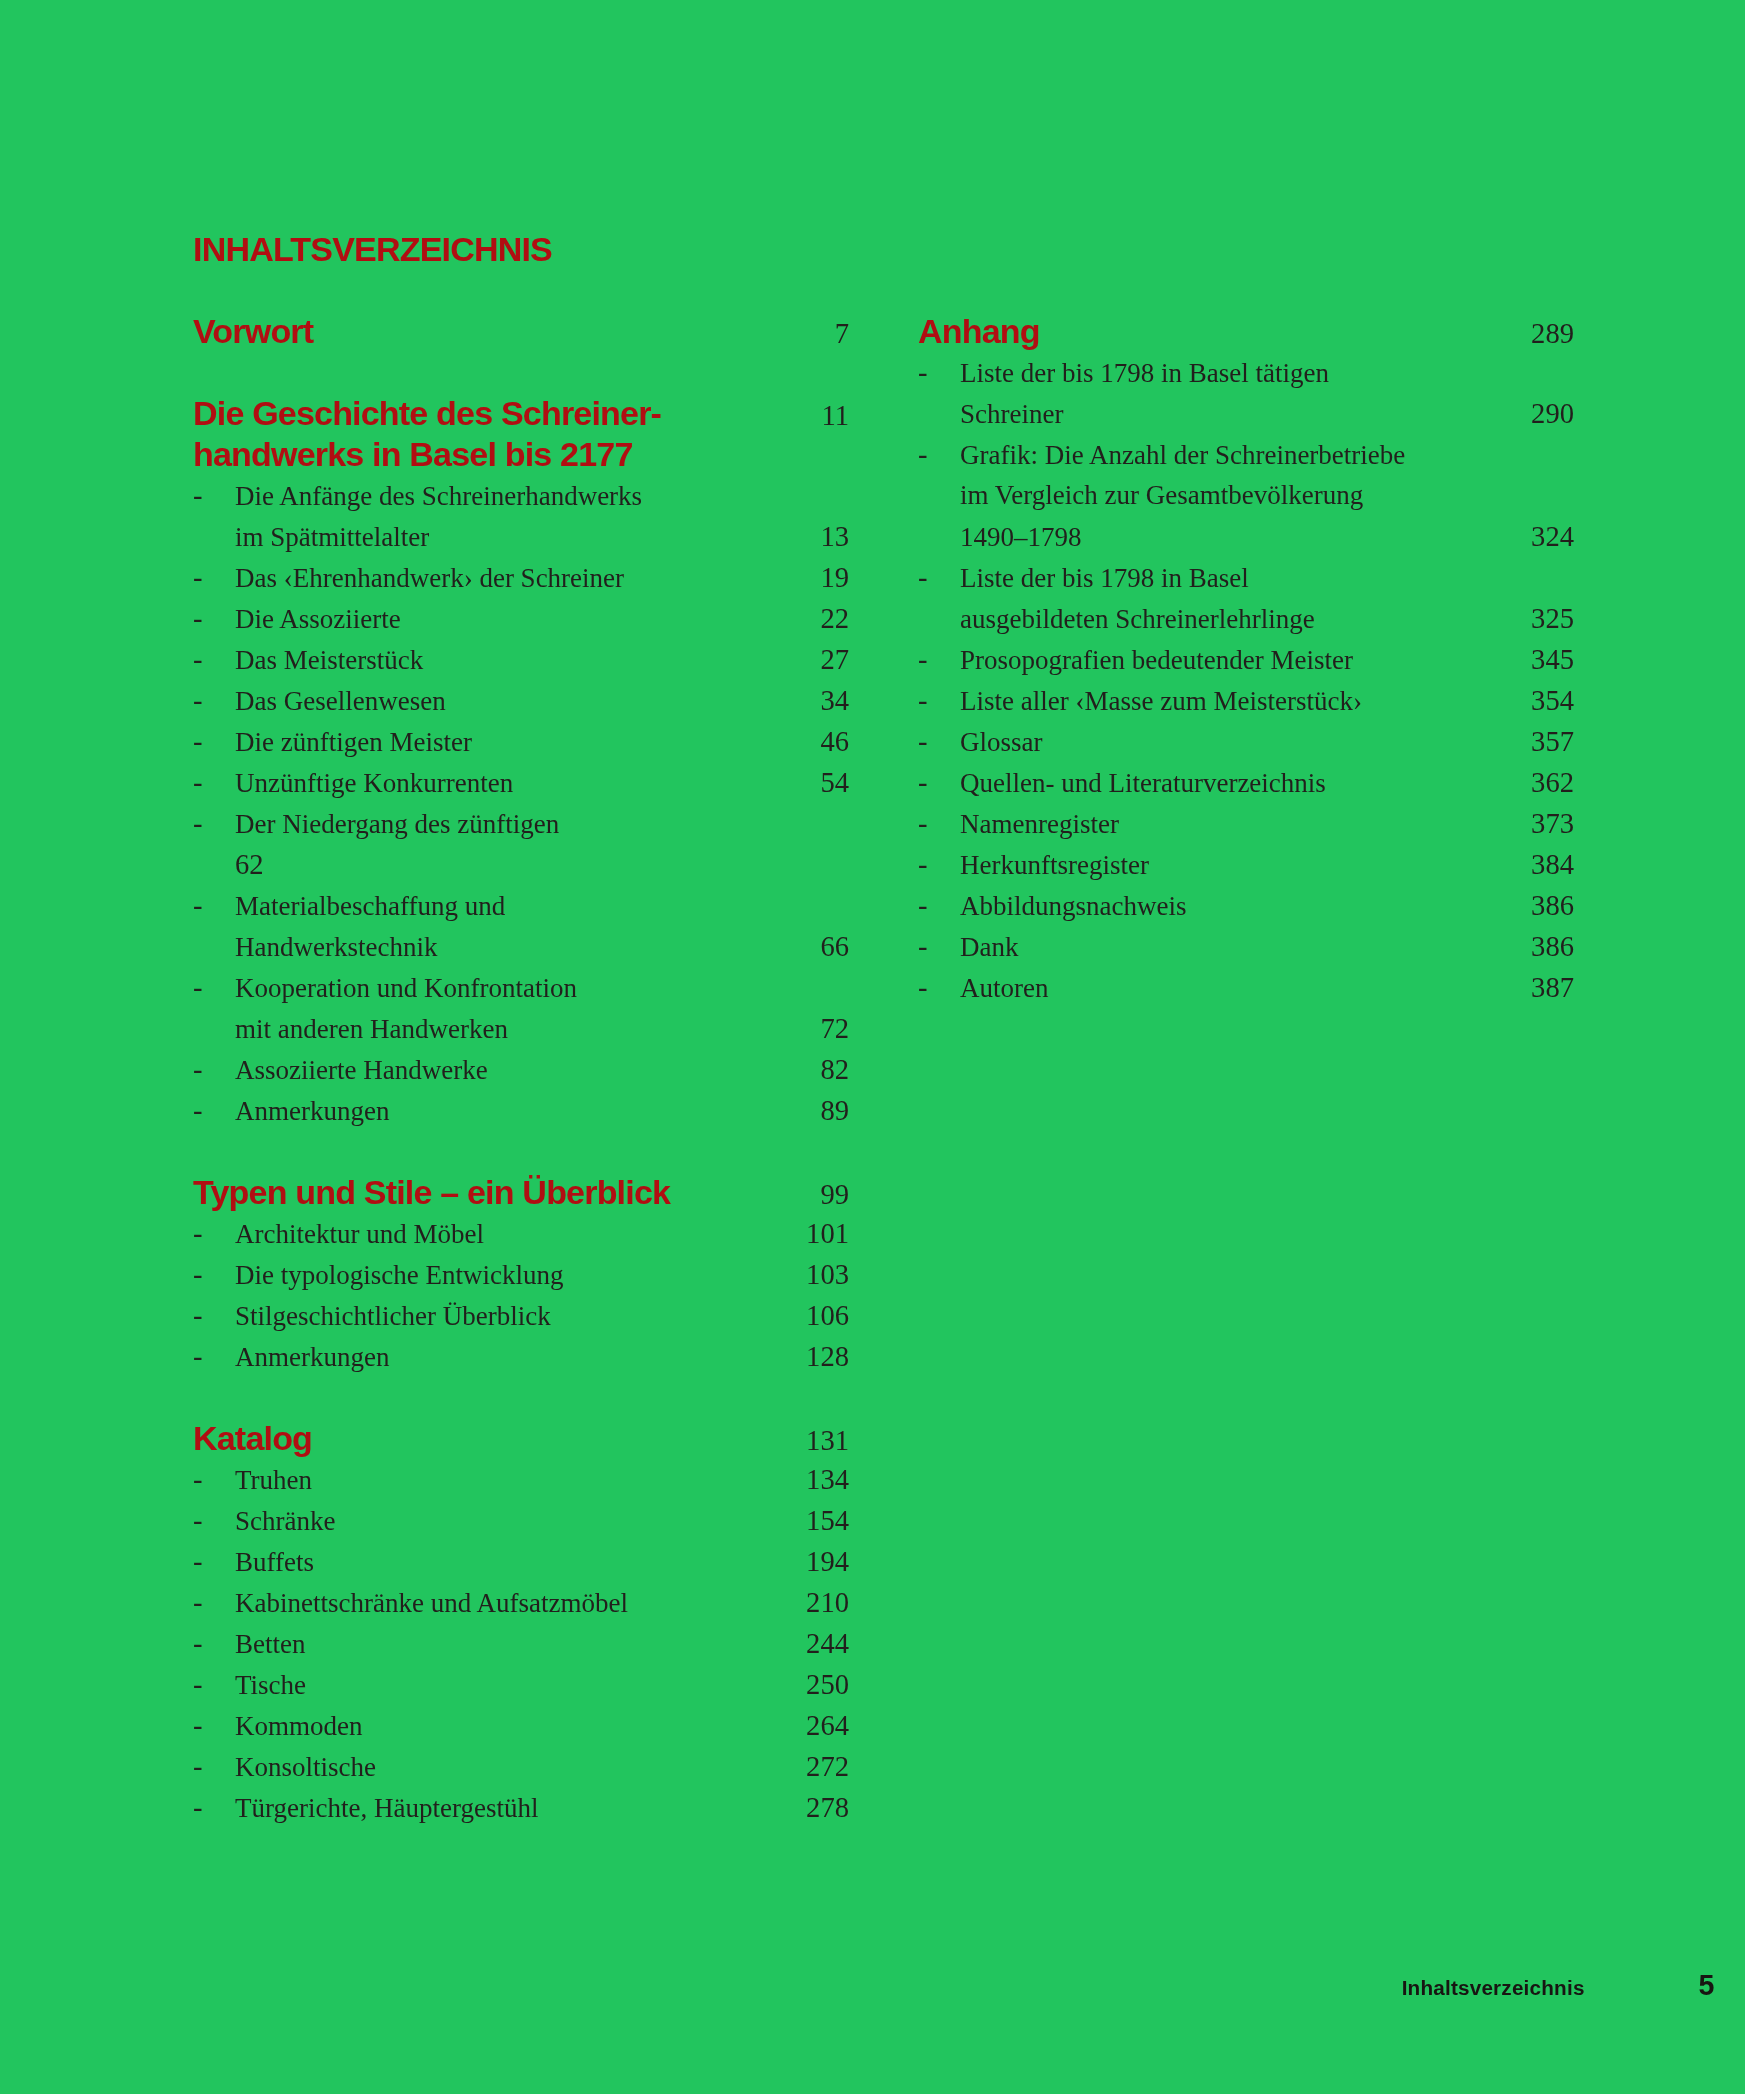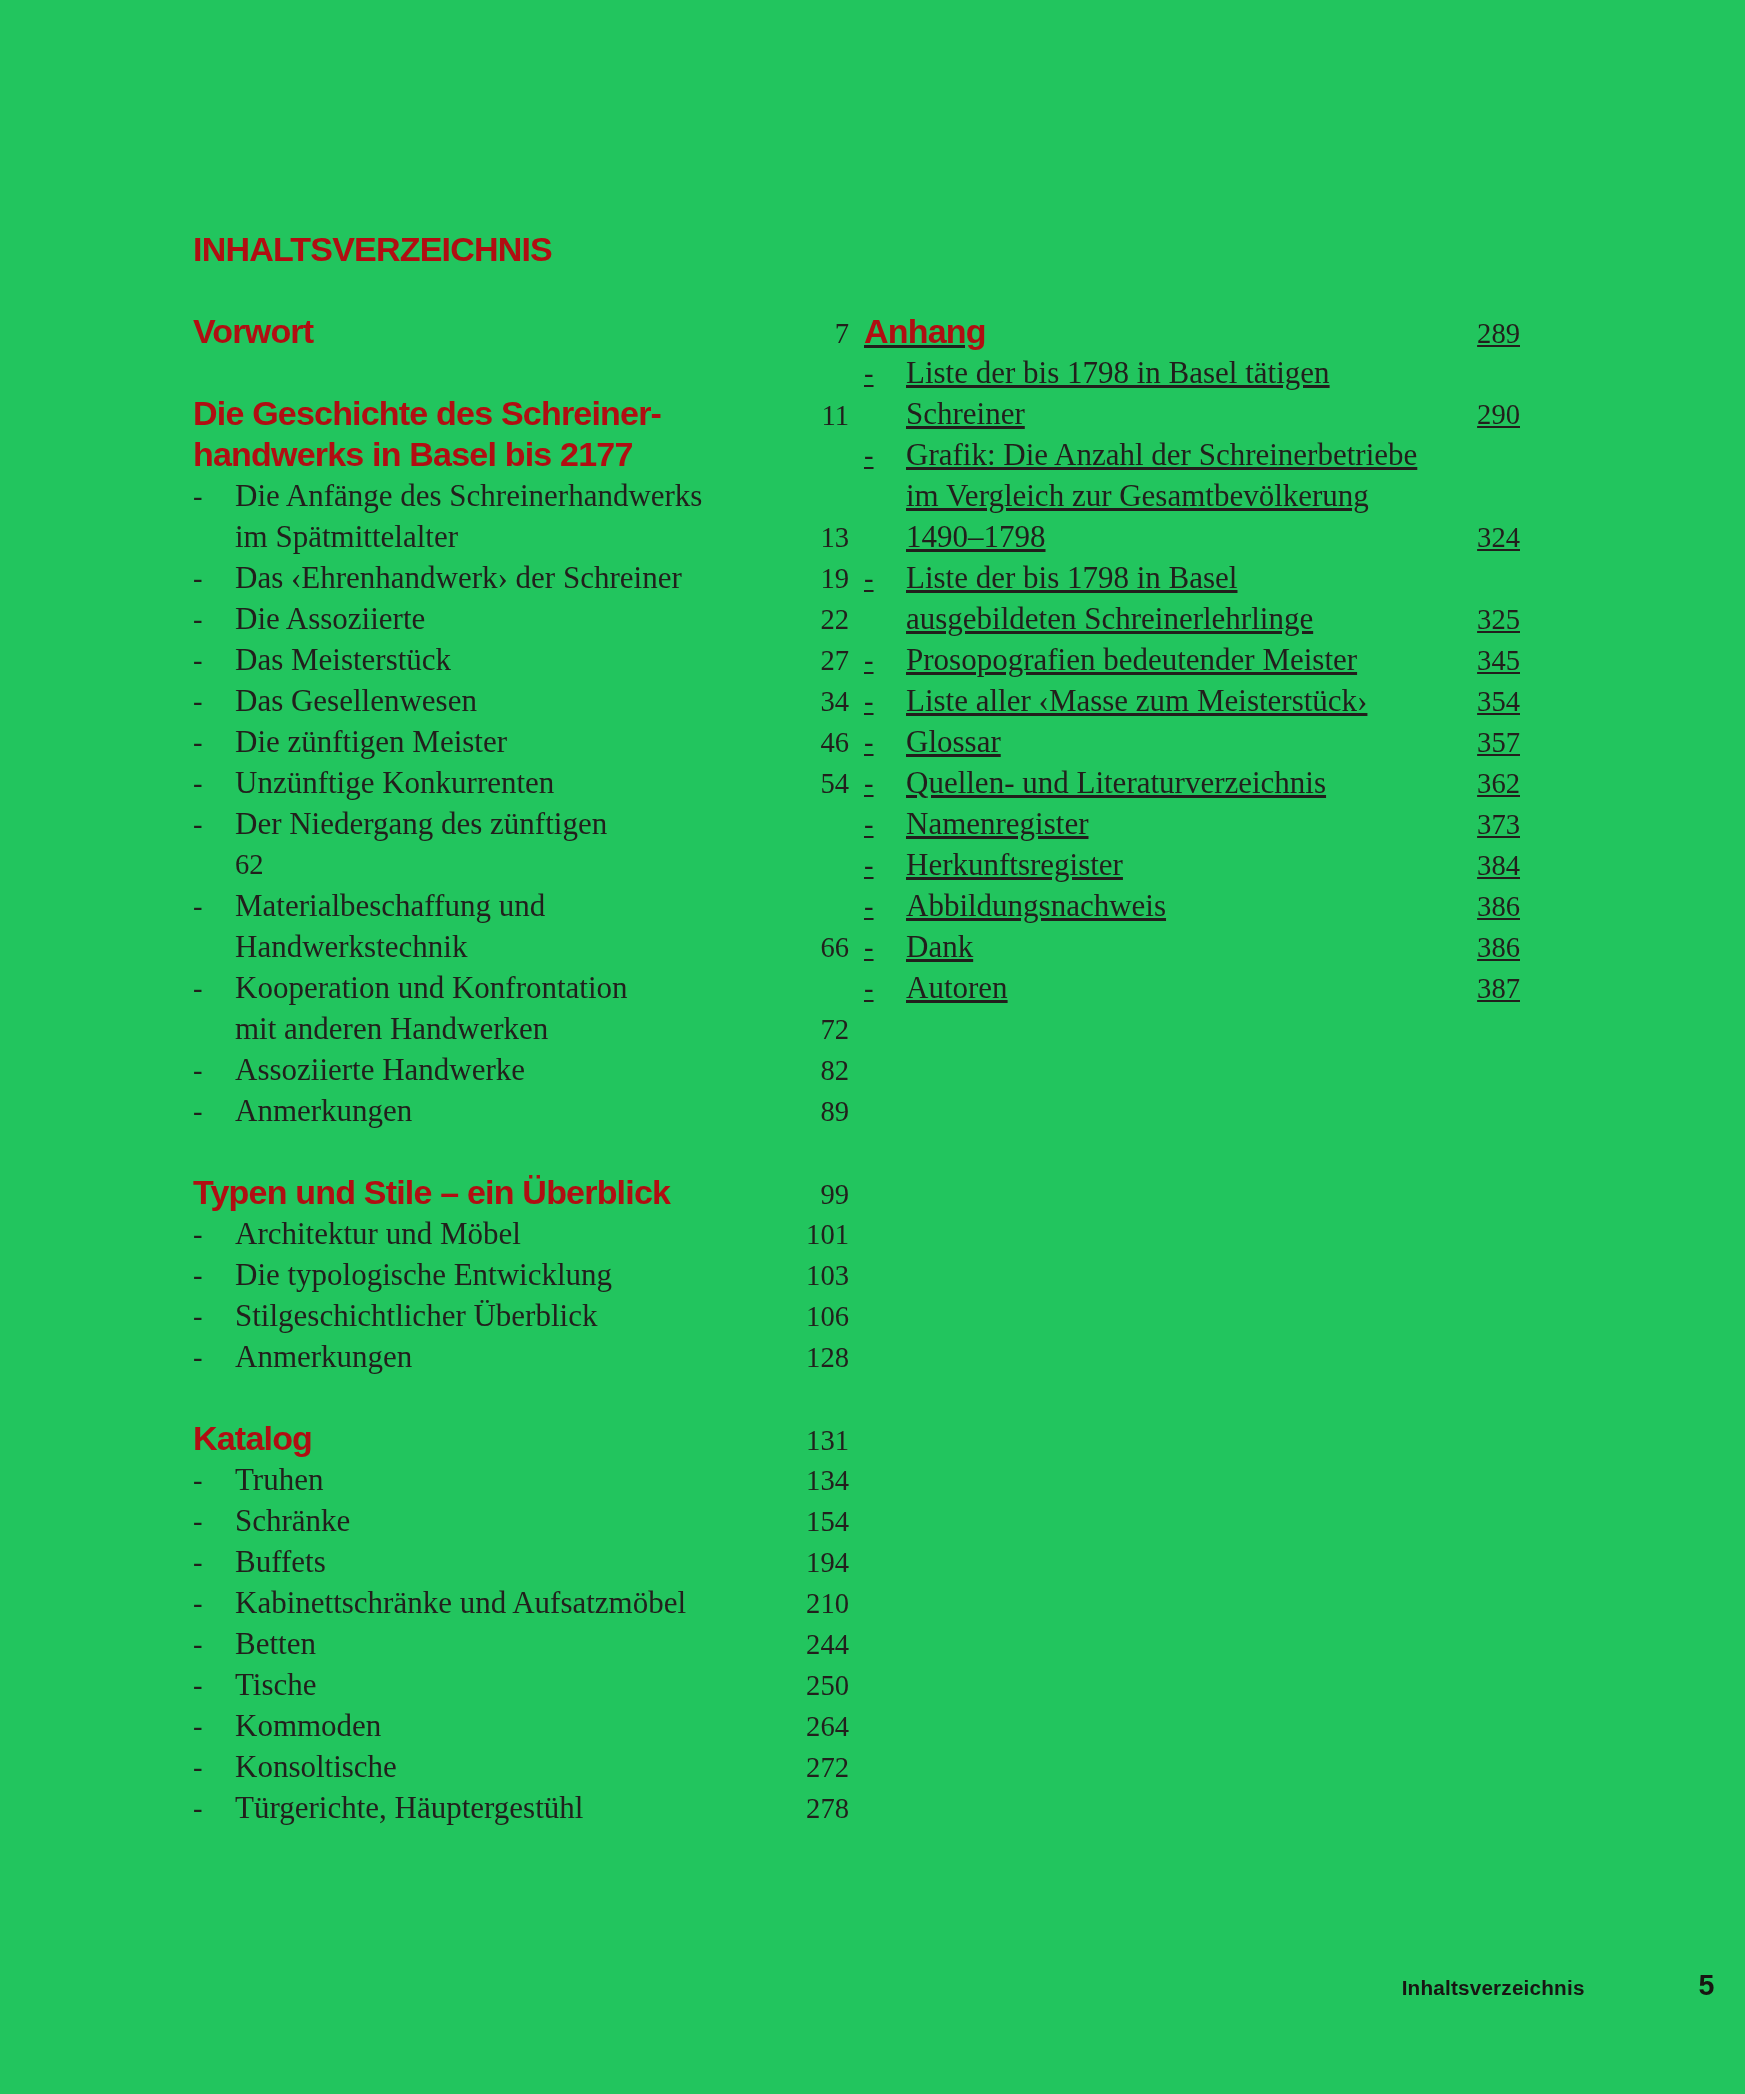--- a/index.html
+++ b/index.html
@@ -5,31 +5,31 @@
   html,body{margin:0;padding:0;background:#ffffff;}
   .page{
     position:relative;
     width:1746px;height:2094px;
     background:#ffffff;
     overflow:hidden;
     font-family:"Liberation Serif", serif;
   }
   .col{position:absolute;}
   #col-left{left:193px;top:229px;width:656px;}
-  #col-right{left:864px;top:311px;width:656px;text-decoration:underline;}
+  #col-right{left:918px;top:311px;width:656px;}
   .row{
     display:flex;
     align-items:baseline;
     height:41px;
     line-height:41px;
     white-space:nowrap;
   }
   .row.gap{height:41px;}
   .row .dash{flex:0 0 42px;font-size:28.6px;}
-  .row .label{flex:1 1 auto;font-size:31px;}
+  .row .label{flex:1 1 auto;font-size:27px;}
   .row.cont{padding-left:42px;justify-content:space-between;}
   .row .page-num{flex:0 0 auto;font-size:28.6px;}
   .row.heading .label, .row.title .label{
     font-family:"Liberation Sans", sans-serif;
     font-weight:bold;
     font-size:34px;
     letter-spacing:-0.8px;
     color:var(--accent,#b10e12);
   }
   .footer{

